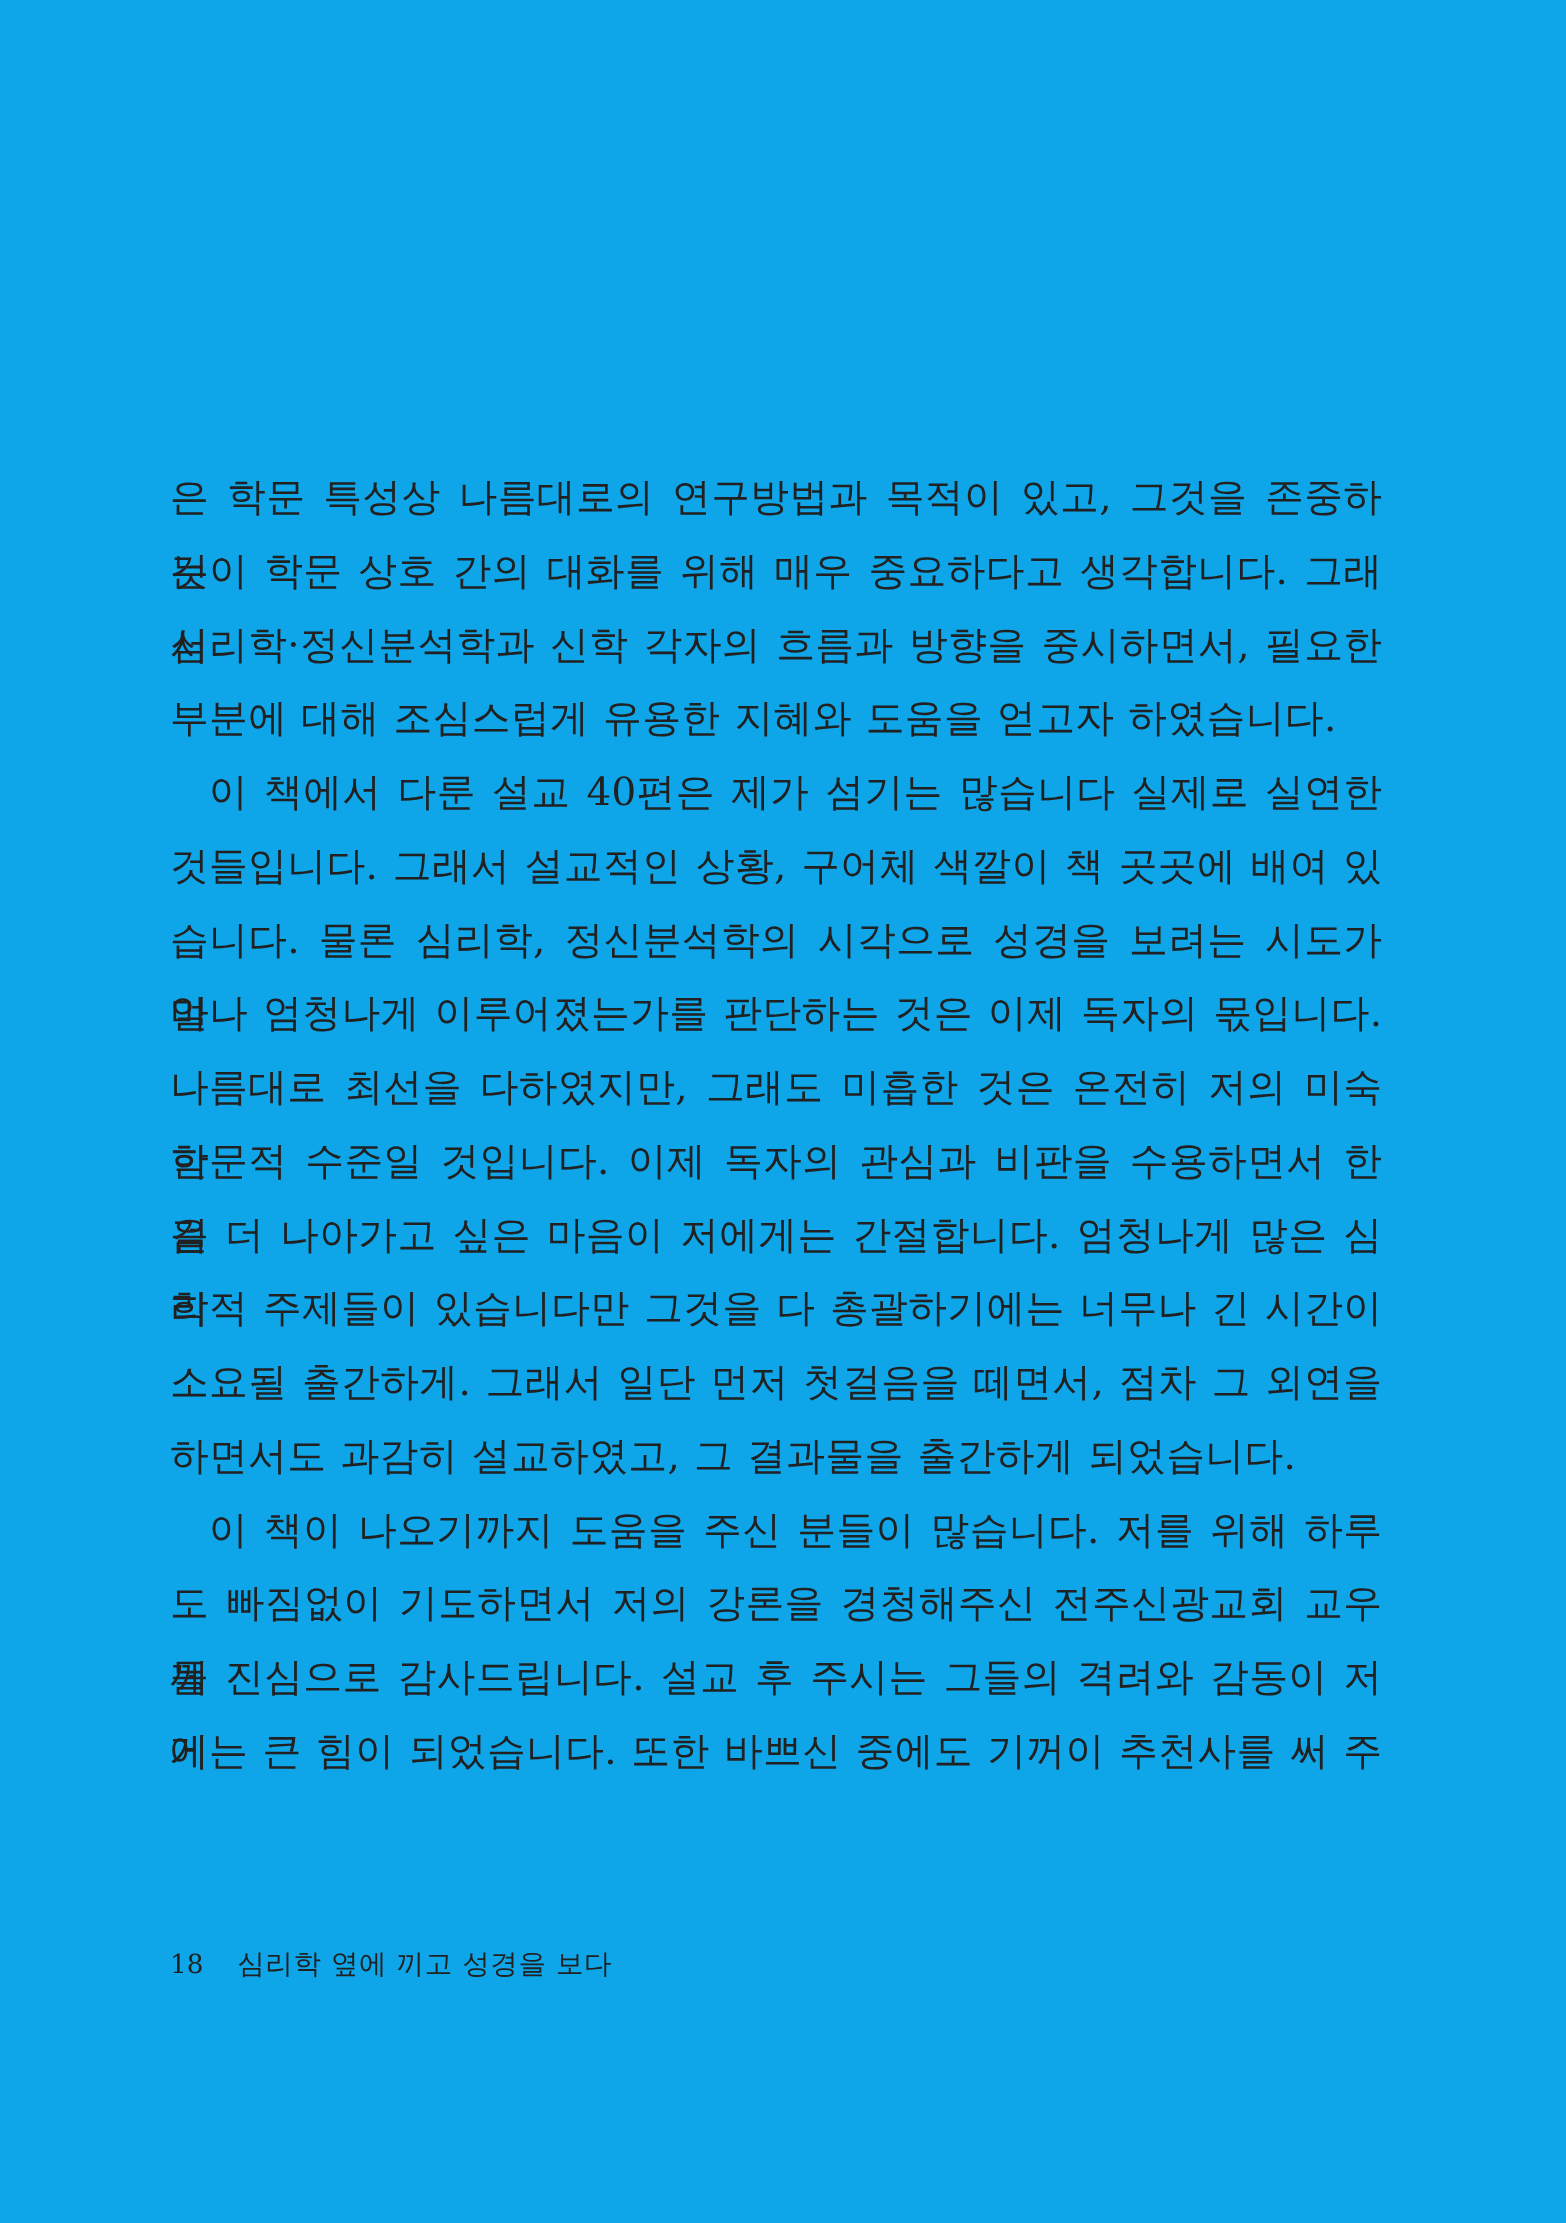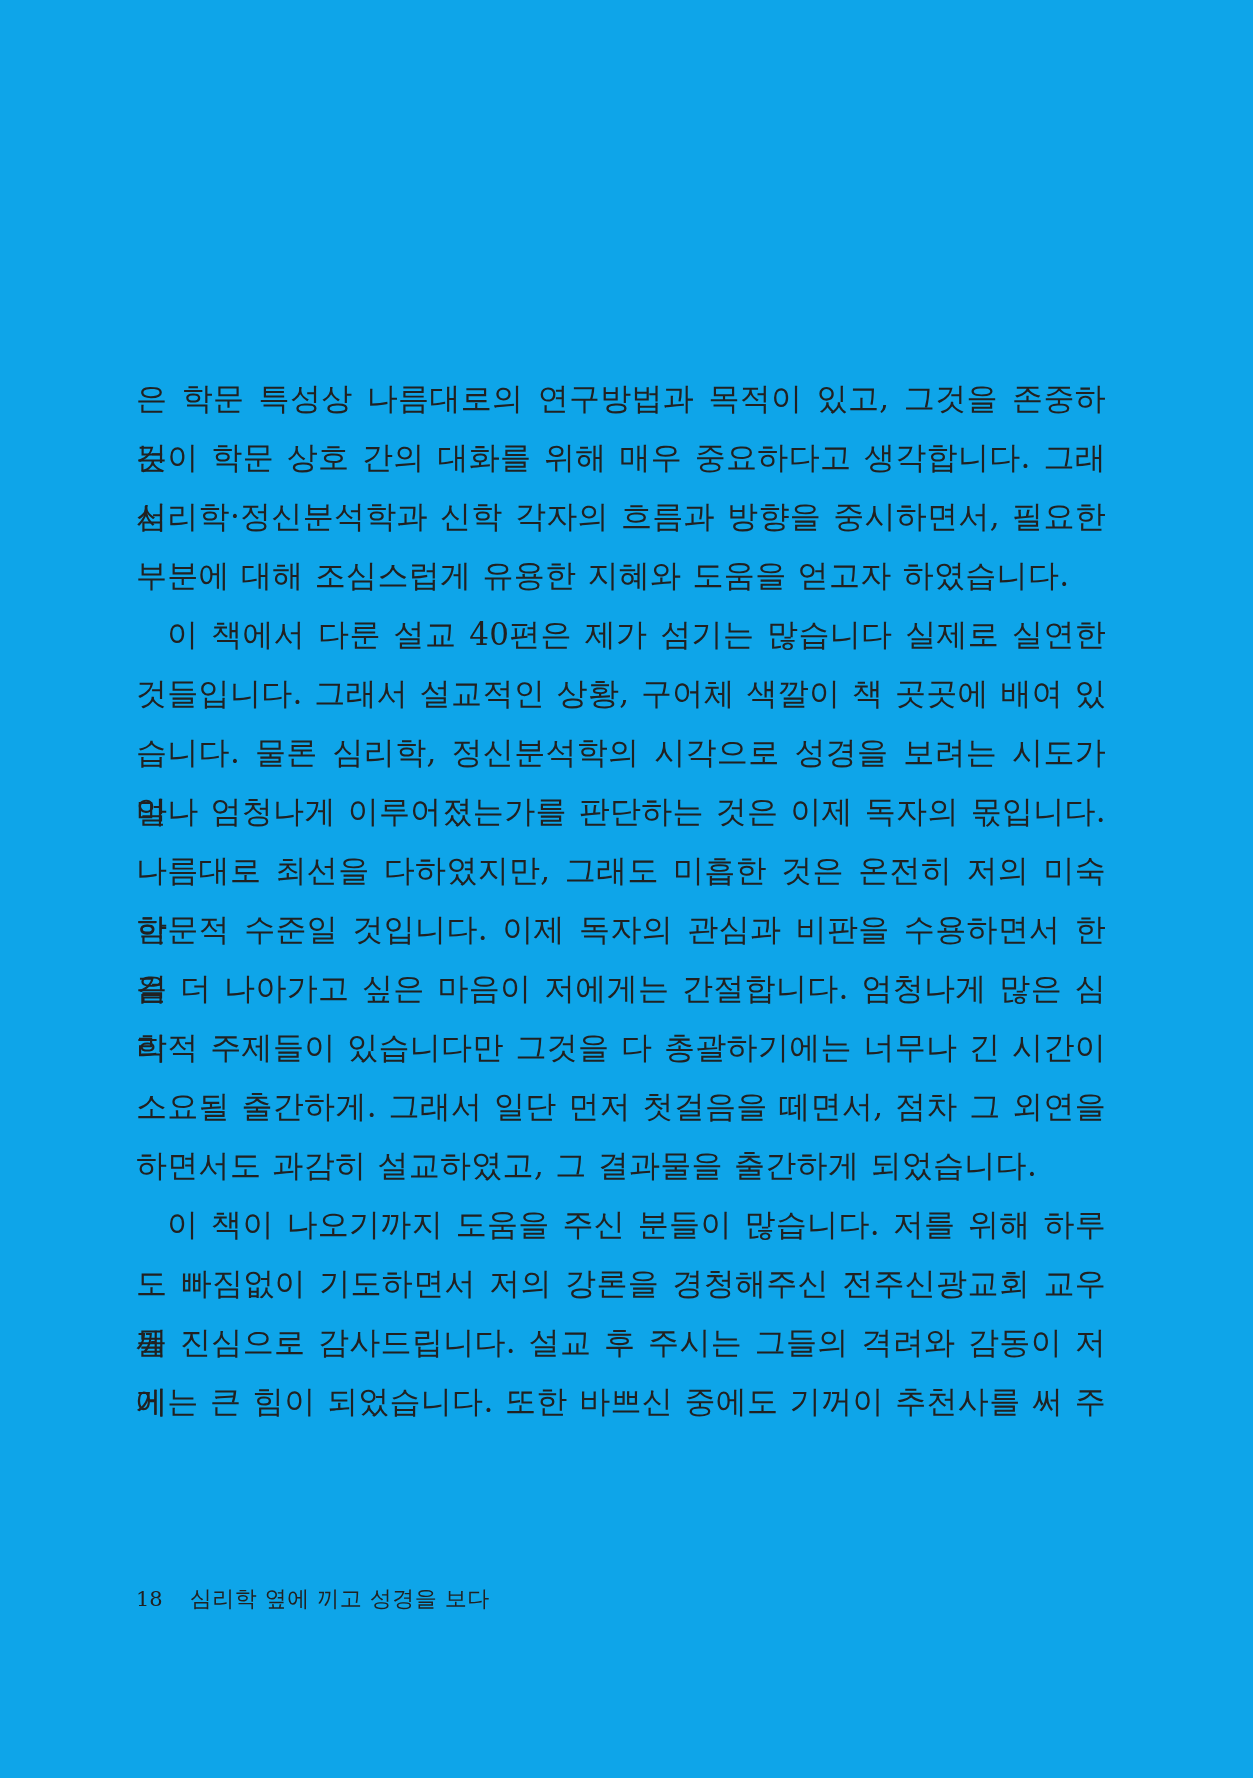--- a/index.html
+++ b/index.html
@@ -46,21 +46,20 @@
   .text-line.indent {
     text-indent: 31px;
   }
   .footer {
     position: absolute;
     left: 136px;
     top: 1556px;
     display: flex;
     align-items: baseline;
     gap: 27px;
-    margin-top: 28px;
   }
   .page-number {
     font-size: 21px;
     line-height: 30px;
   }
   .running-title {
     font-size: 22px;
     line-height: 30px;
     letter-spacing: 0.5px;
   }

